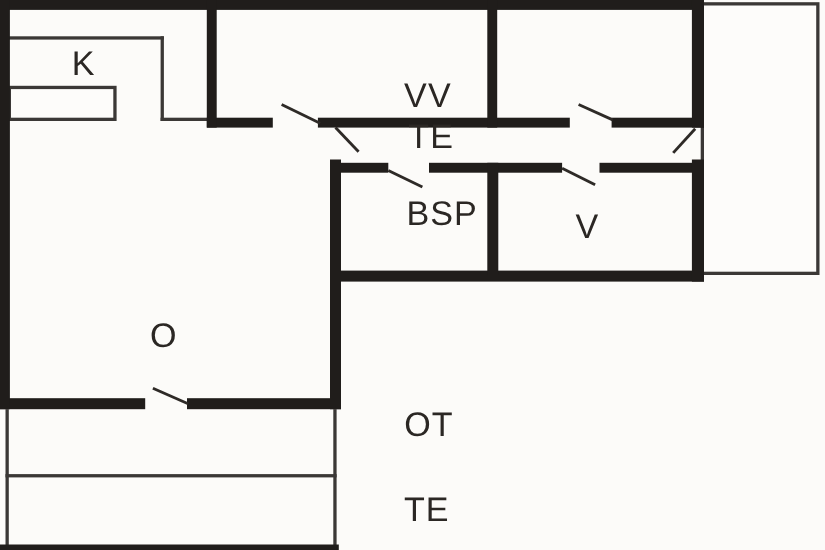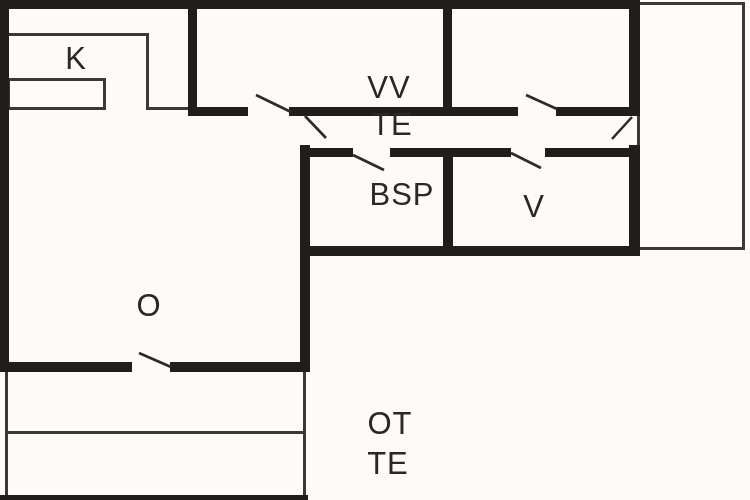--- a/index.html
+++ b/index.html
@@ -73,16 +73,16 @@
     <line x1="511" y1="153" x2="541" y2="168" stroke="#2e2a27" stroke-width="2.6"></line>
     <line x1="139" y1="353" x2="171" y2="367" stroke="#2e2a27" stroke-width="2.6"></line>
   </svg>
 
   <div class="label" style="left:76px;  top:58px;">K</div>
   <div class="label" style="left:389px; top:45px;margin-top:42px;">VV</div>
   <div class="label" style="left:392px; top:124px;">TE</div>
   <div class="label" style="left:402px; top:194px;">BSP</div>
   <div class="label" style="left:534px; top:206px;">V</div>
   <div class="label" style="left:149px; top:305px;">O</div>
-  <div class="label" style="left:390px; top:423px;text-align:right;">OT</div>
+  <div class="label" style="left:390px; top:386px;text-align:right;">OT</div>
   <div class="label" style="left:388px; top:463px;">TE</div>
 
 </div>
 
 </body></html>

